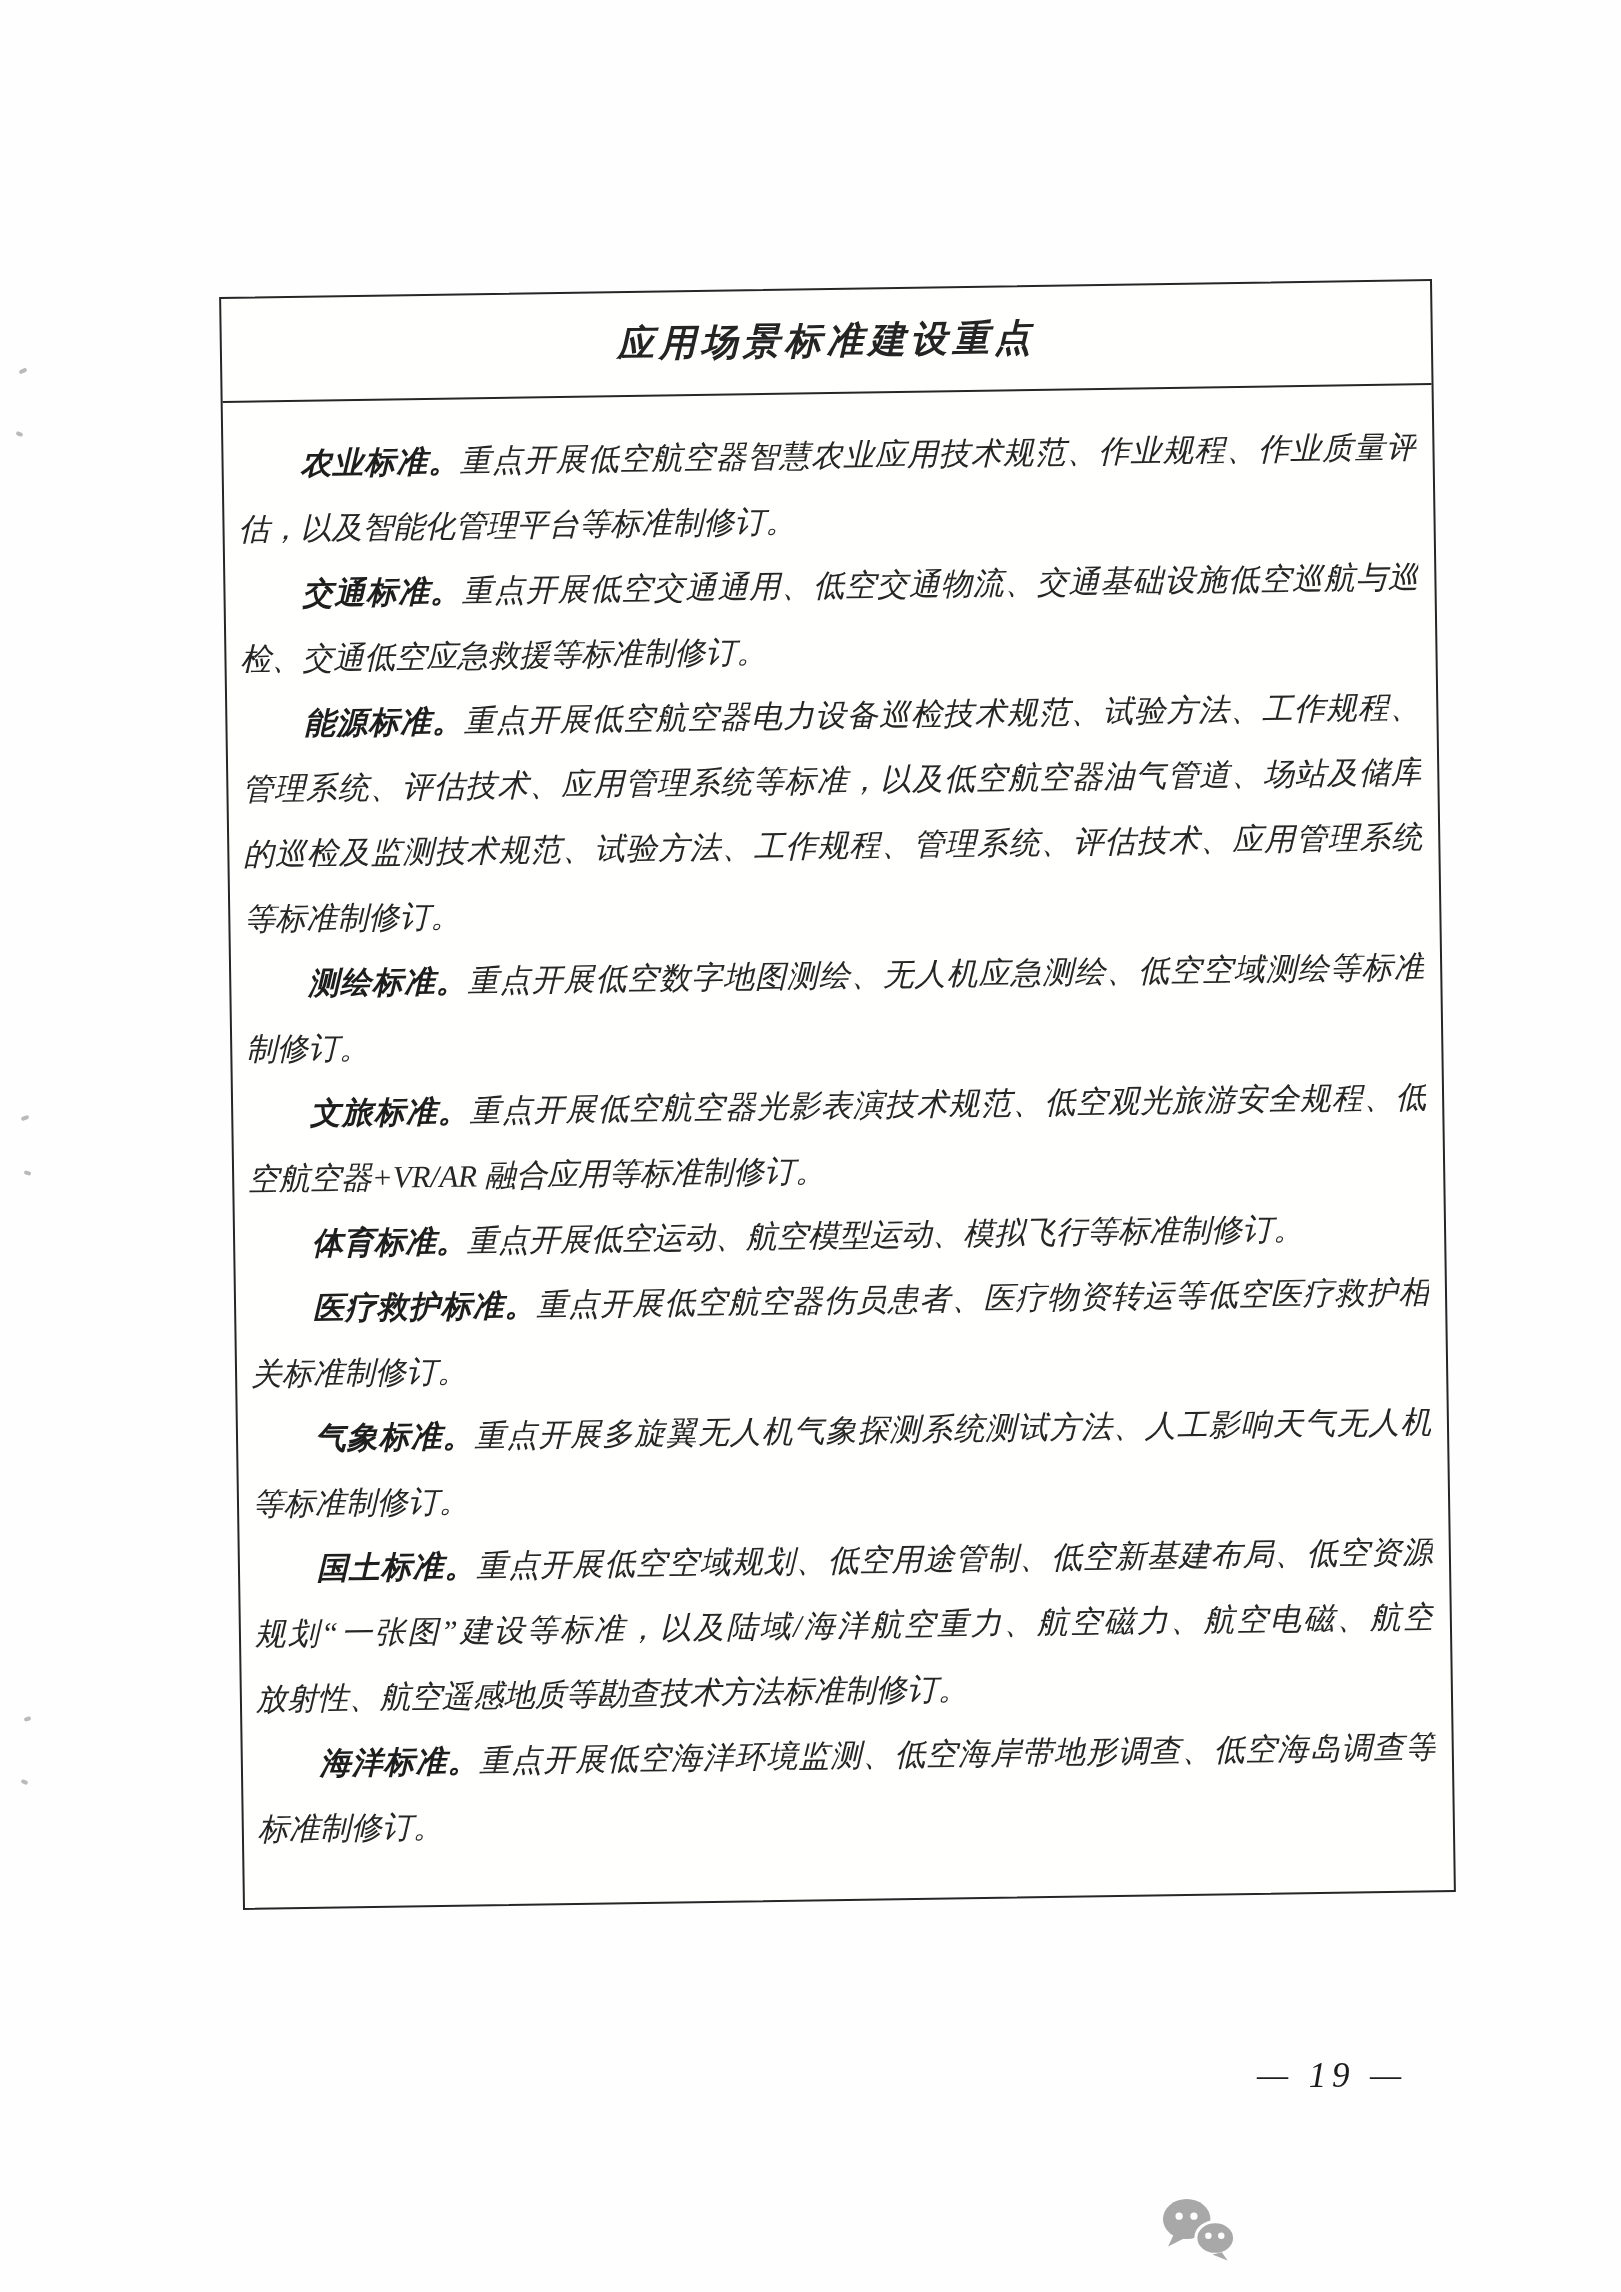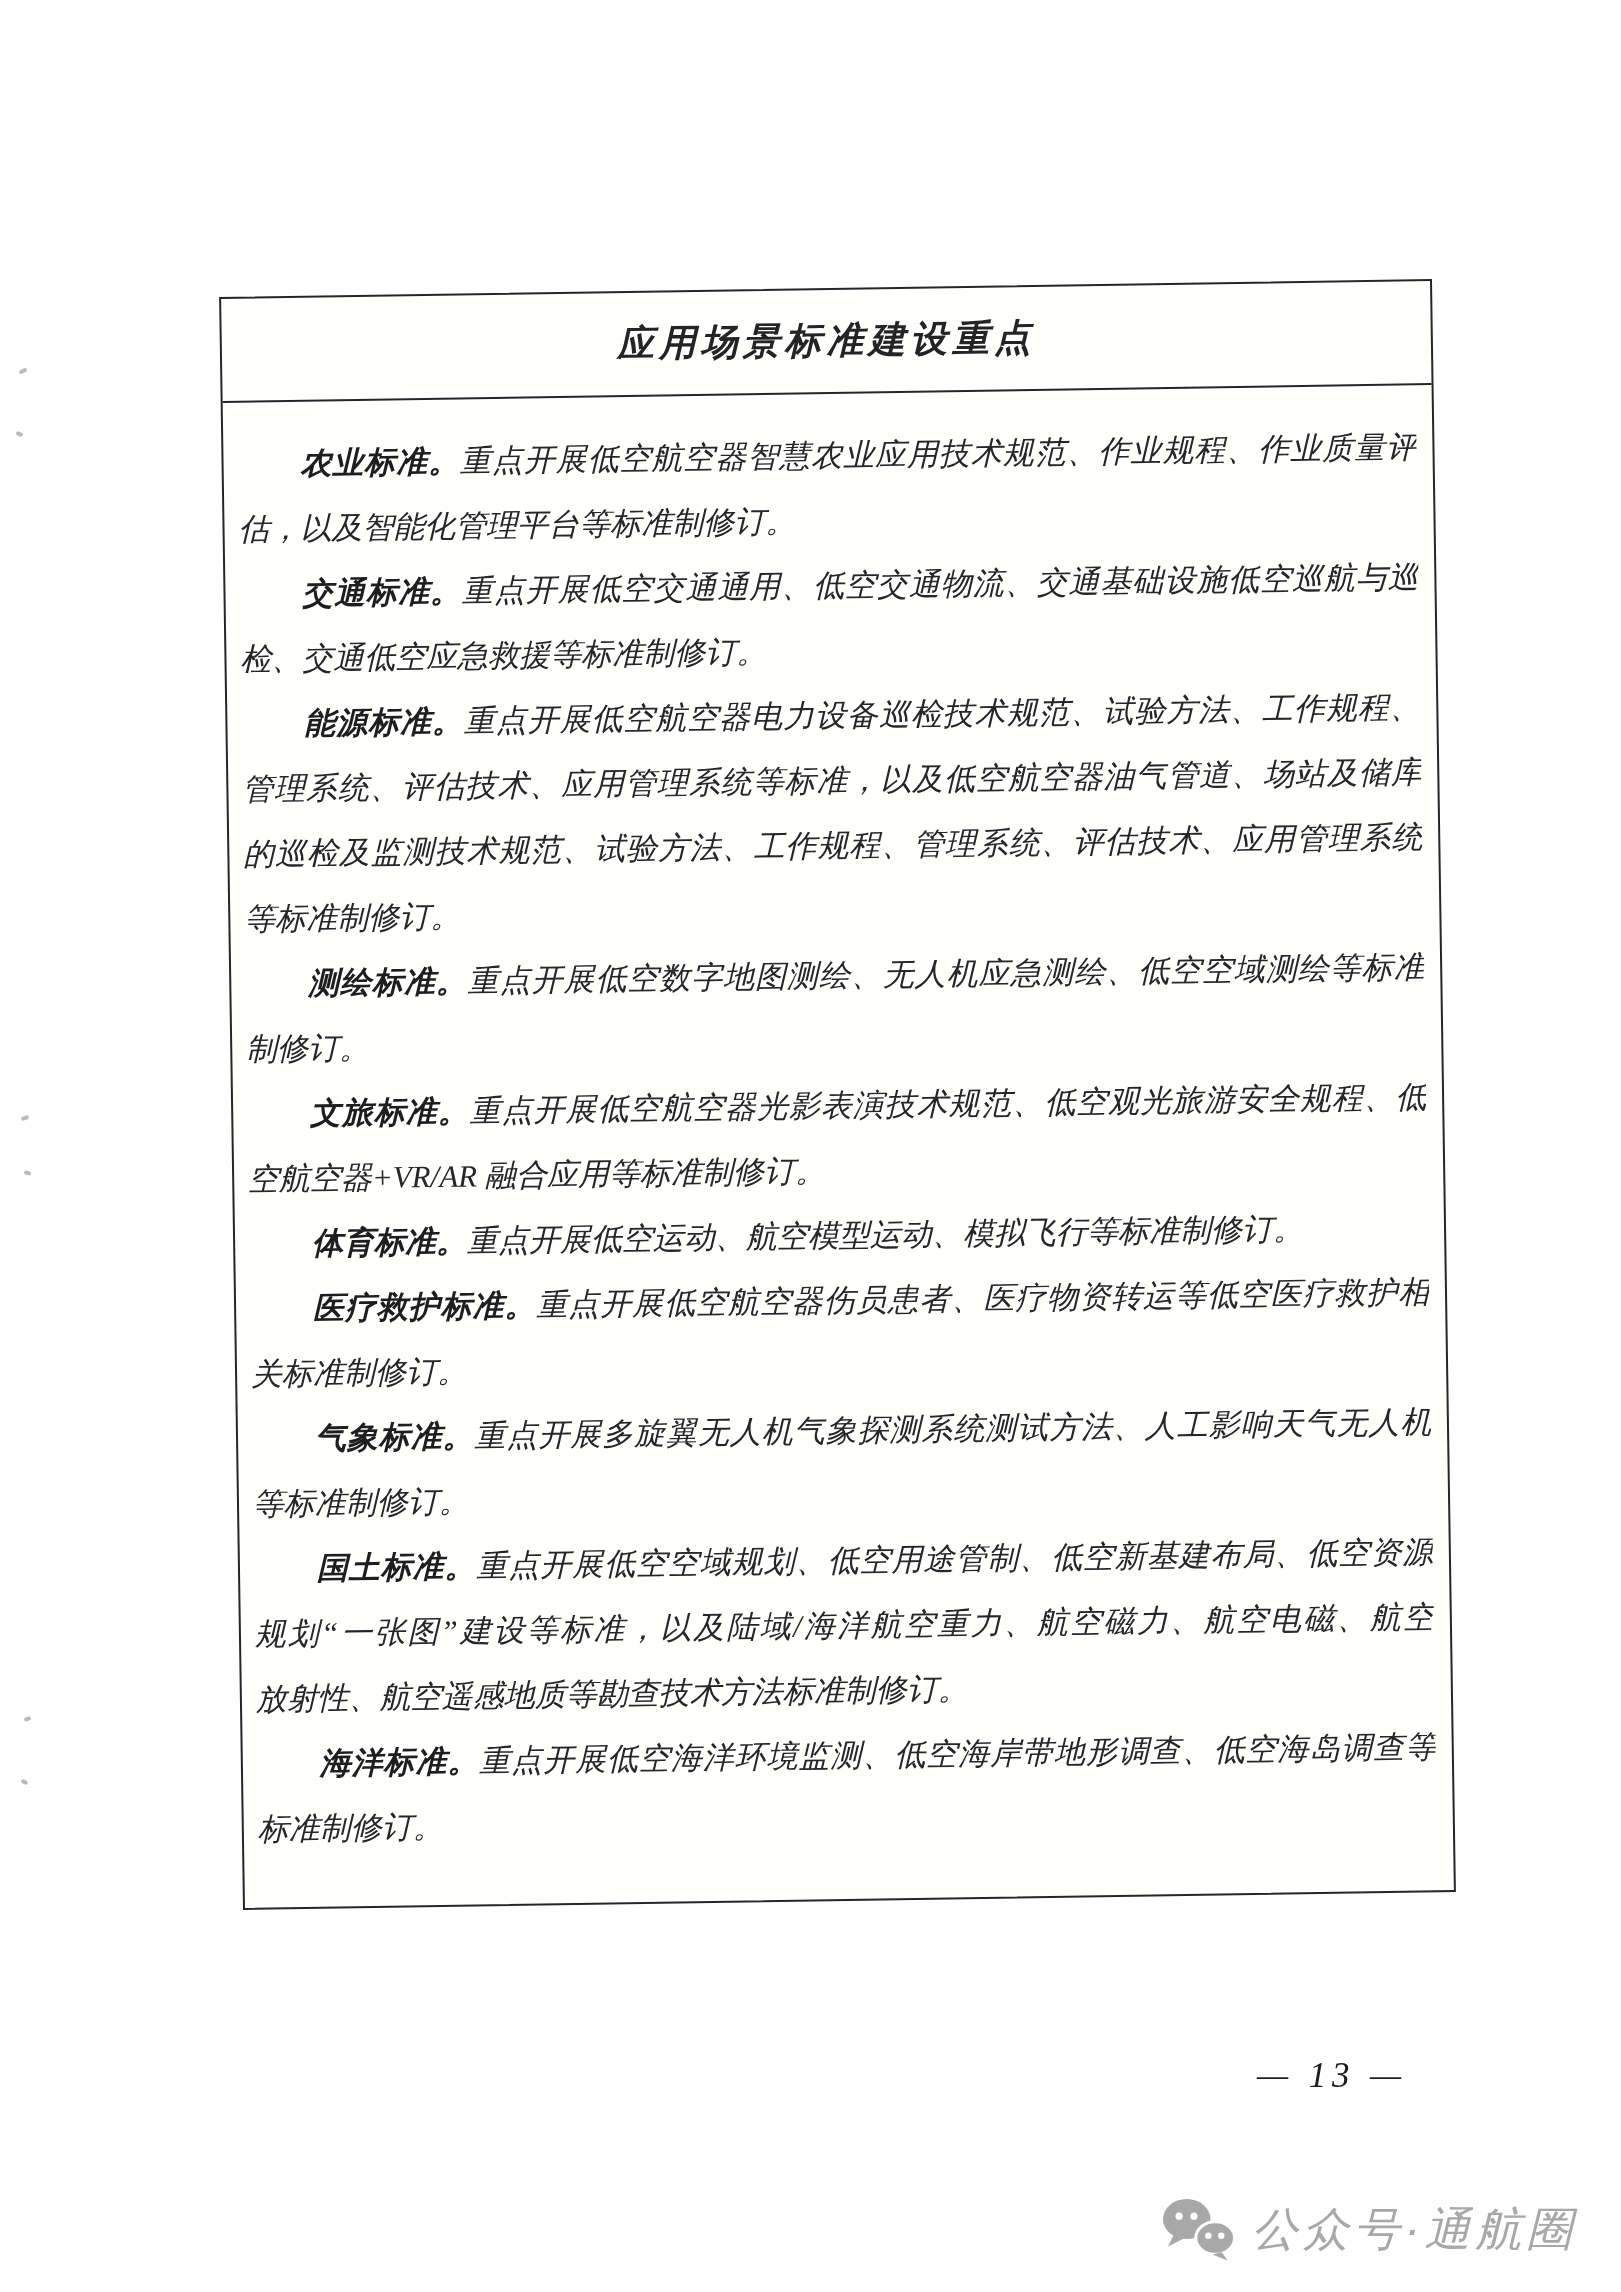--- a/index.html
+++ b/index.html
@@ -146,38 +146,37 @@
           <div class="line full">规划“一张图”建设等标准，以及陆域/海洋航空重力、航空磁力、航空电磁、航空</div>
           <div class="line">放射性、航空遥感地质等勘查技术方法标准制修订。</div>
         </div>
         <div class="para">
           <div class="line full first"><span class="lead">海洋标准。</span>重点开展低空海洋环境监测、低空海岸带地形调查、低空海岛调查等</div>
           <div class="line">标准制修订。</div>
         </div>
       </div>
   </div>
 
-  <div class="page-number">— 13 —</div>
+  <div class="page-number">— 19 —</div>
 
   <div class="watermark">
     <svg width="76" height="63" viewBox="0 0 40 33">
       <g fill="#a8a8a8">
         <ellipse cx="13" cy="11" rx="12.5" ry="10.5"></ellipse>
         <polygon points="6,19.5 3.2,25.5 11.5,21.3"></polygon>
       </g>
       <circle cx="9" cy="9.5" r="1.9" fill="#fefefe"></circle>
       <circle cx="16.8" cy="9.5" r="1.9" fill="#fefefe"></circle>
       <g fill="#a8a8a8">
         <ellipse cx="28" cy="21" rx="10.2" ry="8.6" stroke="#fefefe" stroke-width="1.6"></ellipse>
         <polygon points="31.5,28.5 34.5,32.8 26.5,29.7"></polygon>
       </g>
       <circle cx="24.4" cy="19.8" r="1.7" fill="#fefefe"></circle>
       <circle cx="31.2" cy="19.8" r="1.7" fill="#fefefe"></circle>
     </svg>
-    <span class="watermark-text">公众号·通航圈</span>
   </div>
 
   <div class="speck s1"></div>
   <div class="speck s2"></div>
   <div class="speck s3"></div>
   <div class="speck s4"></div>
   <div class="speck s5"></div>
   <div class="speck s6"></div>
 
 </div>

